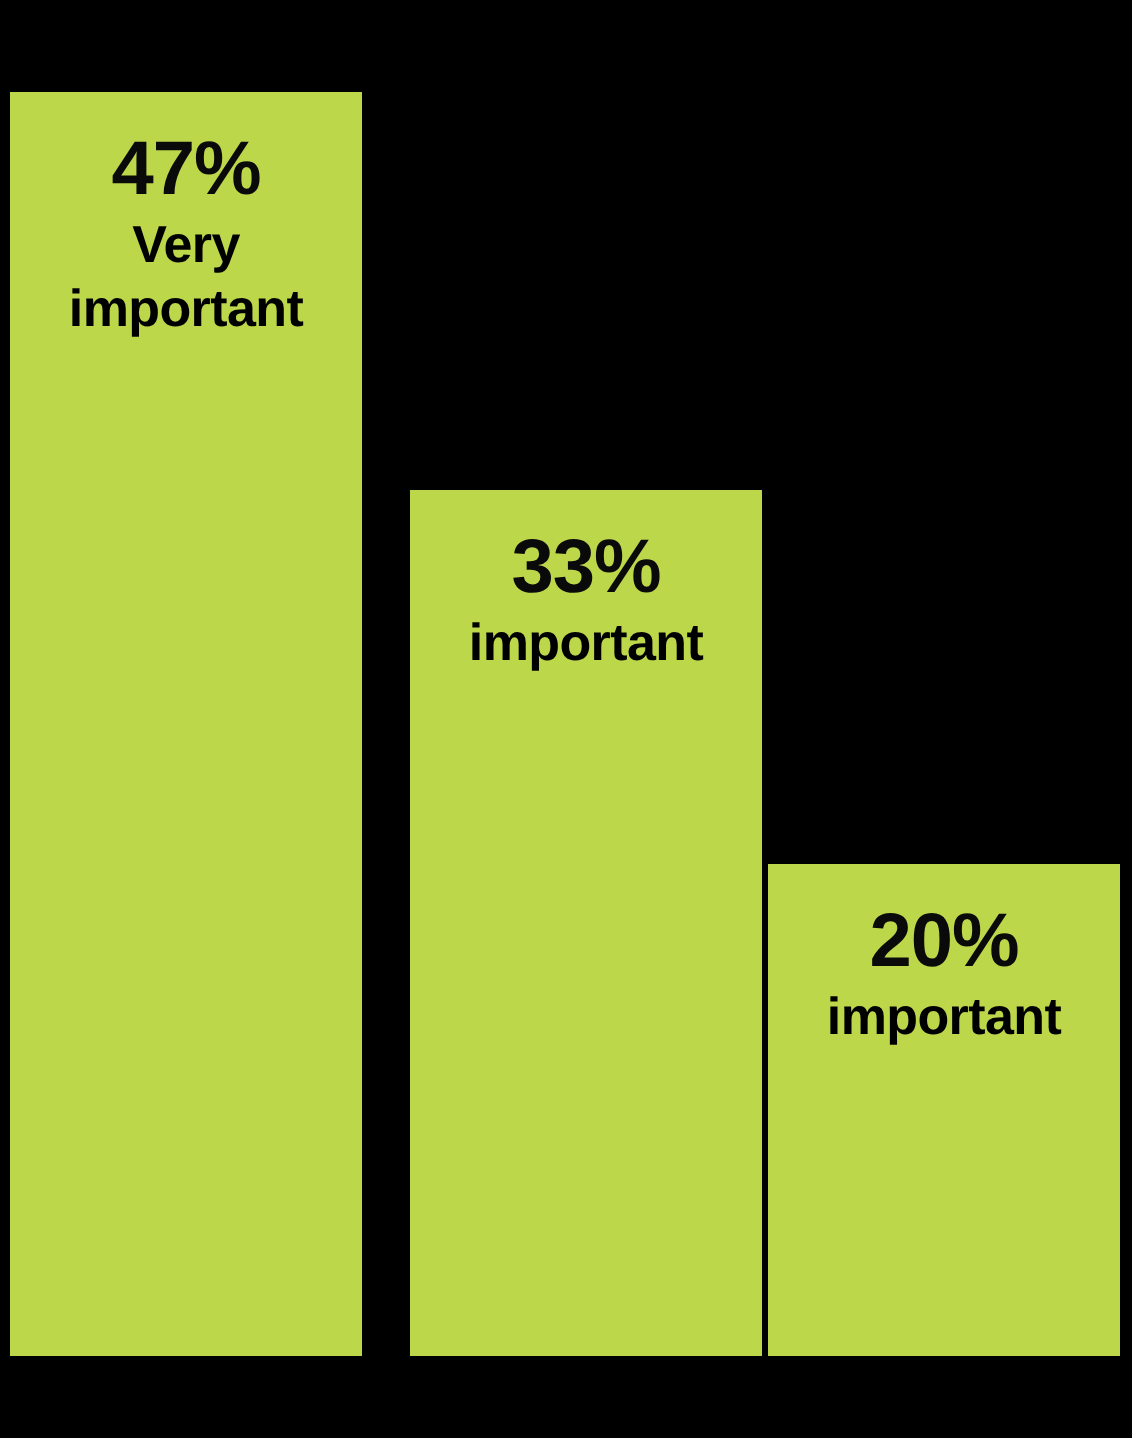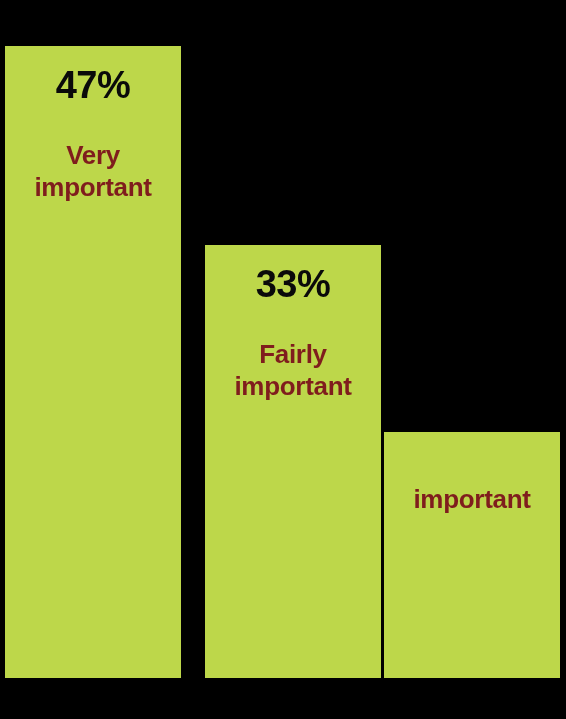--- a/index.html
+++ b/index.html
@@ -35,28 +35,27 @@
     color: #0a0a0a;
     font-family: "Liberation Sans", sans-serif;
     font-weight: bold;
     font-size: 38px;
     line-height: 42px;
     letter-spacing: -0.5px;
   }
   .bar-label {
     display: block;
     text-align: center;
-    color: #7f1d1d;
+    color: #000000;
     font-family: "Liberation Sans", sans-serif;
     font-weight: bold;
     font-size: 26px;
     line-height: 32px;
     letter-spacing: -0.3px;
     padding: 0 12px;
-    margin-top: 33px;
   }
   .bar-label .label-line {
     display: block;
   }
 </style>
 </head>
 <body>
 
 <div id="chart-canvas">
 
@@ -64,24 +63,24 @@
     <span class="bar-value">47%</span>
     <span class="bar-label">
       <span class="label-line">Very</span>
       <span class="label-line">important</span>
     </span>
   </div>
 
   <div class="bar" id="bar-1">
     <span class="bar-value">33%</span>
     <span class="bar-label">
-      <span class="label-line">Fairly</span>
       <span class="label-line">important</span>
     </span>
   </div>
 
   <div class="bar" id="bar-2">
+    <span class="bar-value">20%</span>
     <span class="bar-label">
       <span class="label-line">important</span>
     </span>
   </div>
 
 </div>
 
 </body></html>

